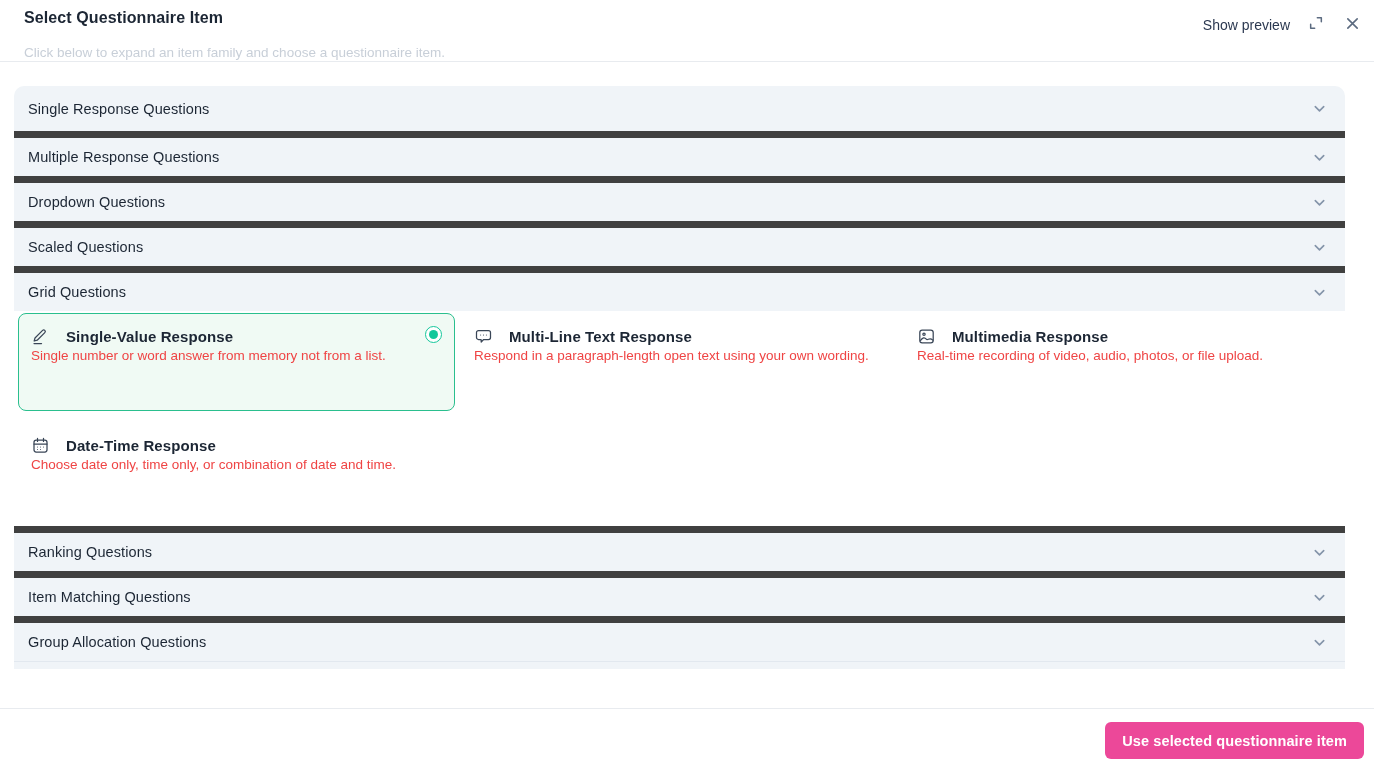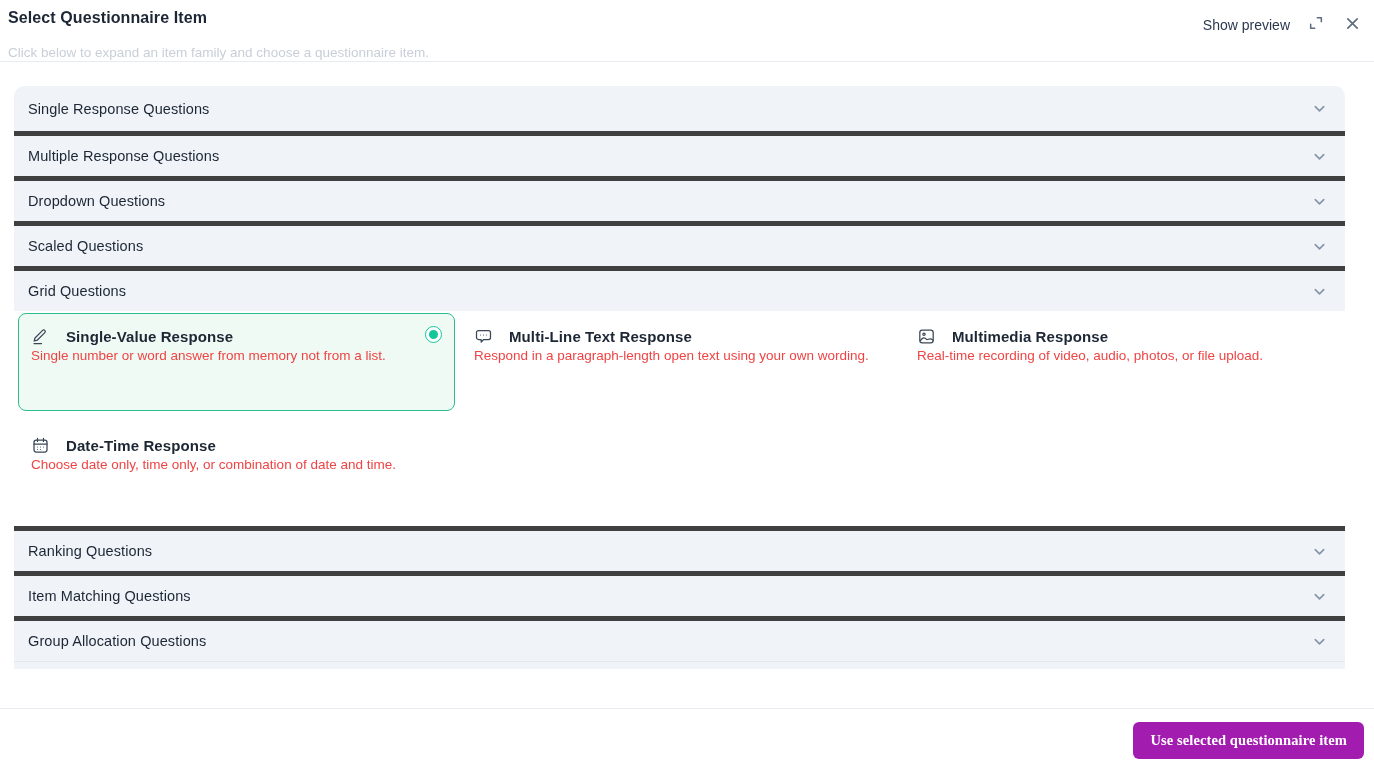--- a/index.html
+++ b/index.html
@@ -1,51 +1,51 @@
 <!DOCTYPE html>
 <html><head>
 <meta charset="utf-8">
 <style>
   * { margin:0; padding:0; box-sizing:border-box; }
   html,body { width:1374px; height:763px; background:#fff; font-family:"Liberation Sans",sans-serif; overflow:hidden; }
   .page { position:relative; width:1374px; height:763px; background:#fff; }
 
   
-  .hdr { position:relative; height:62px; border-bottom:1px solid #e8ebef; padding:9px 14px 0 8px; }
+  .hdr { position:relative; height:62px; border-bottom:1px solid #e8ebef; padding:9px 14px 0 24px; }
   .hdr-title { font-size:16px; font-weight:600; color:#1c2634; letter-spacing:.1px; }
   .hdr-sub { margin-top:18px; font-size:13.5px; color:#c8cfd8; }
   .hdr-right { position:absolute; top:13px; right:12px; display:flex; align-items:flex-end; gap:16px; }
   .hdr-preview { font-size:14px; color:#2b3850; cursor:pointer; }
   .icon-btn { width:20px; height:20px; display:flex; align-items:center; justify-content:center; cursor:pointer; color:#5c6b80; }
   .icon-btn svg { display:block; }
 
   
   .acc-wrap { position:absolute; top:86px; left:14px; right:29px; height:622px; overflow:hidden; border-radius:10px; }
   .acc-row { position:relative; height:45px; background:#f0f4f8; display:flex; align-items:center; padding:0 18px 0 14px; cursor:pointer; }
-  .acc-row + .acc-row, .acc-row.after-content { border-top:5px solid #404040;gap:40px; }
+  .acc-row + .acc-row, .acc-row.after-content { border-top:7px solid #404040;gap:40px; }
   .acc-label { font-size:14.5px; color:#1c2634; font-weight:500; letter-spacing:.1px;text-align:right; }
   .chev { margin-left:auto; color:#8494a9; display:flex; }
   .acc-row.expanded .chev { color:#26324a; }
 
   .acc-content { background:#fff; padding:2px 4px 6px 4px; }
   .cards { display:grid; grid-template-columns:1fr 1fr 1fr; column-gap:6px; row-gap:11px; }
   .card { position:relative; min-height:98px; border:1px solid transparent; border-radius:8px; padding:13px 14px 4px 12px; cursor:pointer; background:#fff; }
   .card.selected { border-color:#2abf8e; background:#f0faf4; }
   .card-head { display:flex; align-items:center; gap:16px; }
   .card-icon { width:19px; height:19px; color:#3a4657; flex:0 0 auto; display:flex; align-items:center; justify-content:center; }
   .card-title { font-size:15px; font-weight:600; color:#1c2634; letter-spacing:.1px; }
   .card-desc { margin-top:2px; font-size:13.5px; color:#ef4444; }
   .radio { position:absolute; top:12px; right:12px; width:17px; height:17px; border:1.6px solid #14c79b; border-radius:50%; background:#fff; display:flex; align-items:center; justify-content:center; }
   .radio .dot { width:9px; height:9px; border-radius:50%; background:#14c79b; }
 
   .partial-row { height:8px; background:#f0f4f8; border-top:1px solid #e2e8ef; }
 
   
   .ftr { position:absolute; left:0; bottom:0; width:100%; height:55px; background:#fff; border-top:1px solid #e8ebef; }
-  .submit-btn { position:absolute; right:10px; top:13px; height:37px; padding:10px 17px; background:#a21caf; color:#fff; border:none; border-radius:6px; font-family:Liberation Serif, serif; font-size:14.5px; font-weight:600; letter-spacing:.1px; cursor:pointer; }
+  .submit-btn { position:absolute; right:10px; top:13px; height:37px; padding:10px 17px; background:#ec4899; color:#fff; border:none; border-radius:6px; font-family:Liberation Sans, sans-serif; font-size:14.5px; font-weight:600; letter-spacing:.1px; cursor:pointer; }
 </style>
 </head>
 <body>
 
 <div class="page">
 
   <div class="hdr">
     <div class="hdr-title">Select Questionnaire Item</div>
     <div class="hdr-sub">Click below to expand an item family and choose a questionnaire item.</div>
     <div class="hdr-right">

